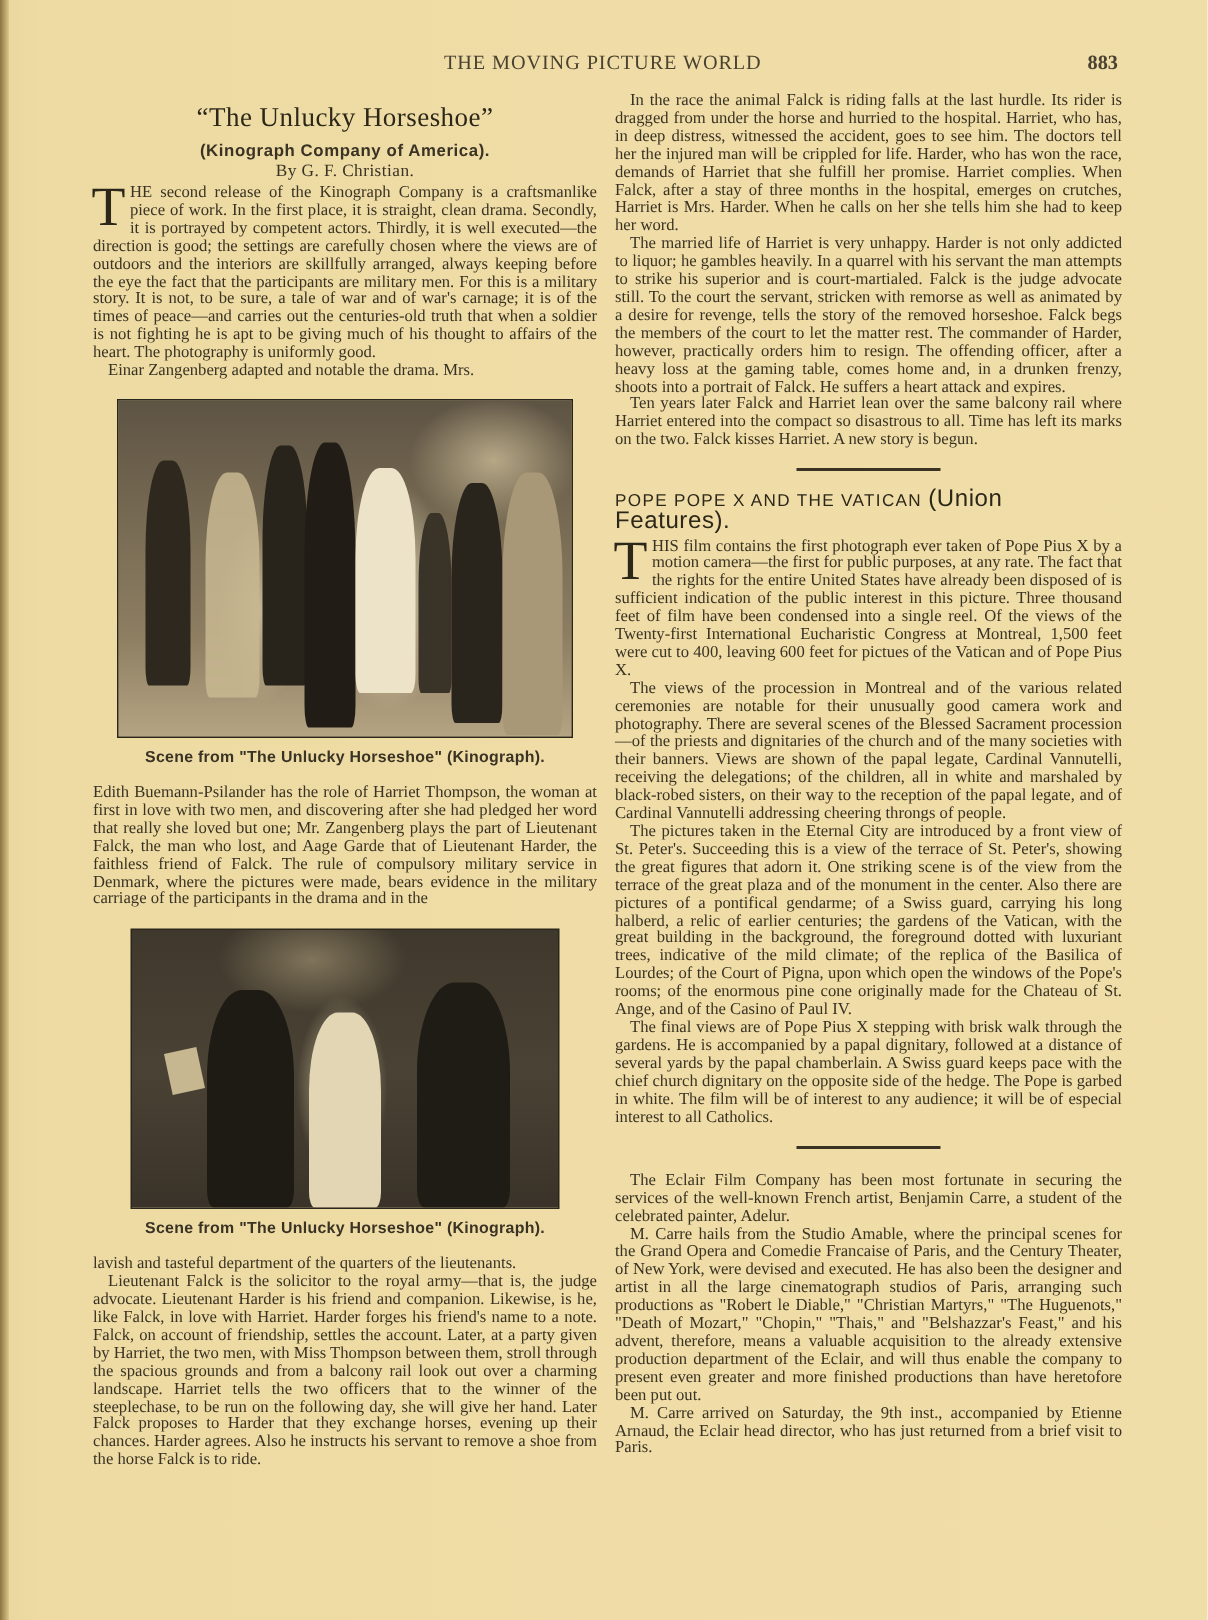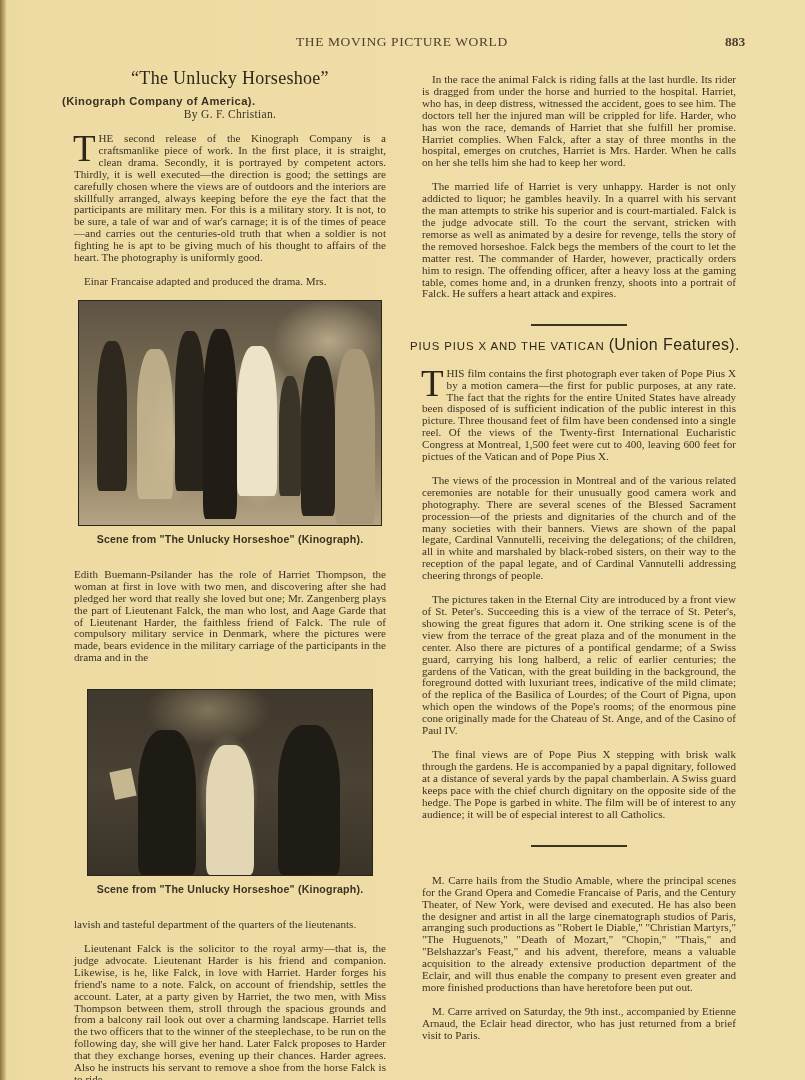--- a/index.html
+++ b/index.html
@@ -20,32 +20,32 @@
     position: absolute; left: 296px; top: 0; width: 250px;
     font-size: 13.5px; letter-spacing: 0.6px; color: #4a4230; text-align: left;
   }
   .page-number {
     position: absolute; left: 725px; top: 0; font-size: 13.5px; color: #4a4230; font-weight: bold;
   }
   .col { position: absolute; }
   .col-left { left: 62px; top: 62px; width: 336px; }
   .col-right { left: 410px; top: 62px; width: 338px; }
   p, .text {
-    font-size: 11.1px; line-height: 11.9px; margin: 12px; text-align: justify;
+    font-size: 11.1px; line-height: 11.9px; margin: 0; text-align: justify;
     hyphens: none;
     font-family: Liberation Serif, serif;
   }
   .indent { text-indent: 10px; }
   .title-main {
     font-size: 18px; text-align: center; margin: 2px 0 2px 0; letter-spacing: 0.3px; color: #2c2719;
     line-height: 28px;
   }
   .subtitle {
     font-family: "Liberation Sans", sans-serif; font-weight: bold;
-    font-size: 11.2px; margin: 0; letter-spacing: 0.4px; line-height: 14px;
+    font-size: 11.2px; text-align: center; margin: 0; letter-spacing: 0.4px; line-height: 14px;
   }
   .byline { font-size: 11.5px; text-align: center; margin: 0 0 2px 0; line-height: 13px; letter-spacing: 0.3px; }
   .dropcap {
     float: left; font-size: 37px; line-height: 30px; margin: 1px 3px 0 -1px; color: #2c2719;
   }
   .photo {
     border: 1px solid #2b261c; overflow: hidden; position: relative;
   }
   .photo1 { margin: 12px auto 0 auto; width: 302px; height: 224px;
     background:
@@ -84,21 +84,21 @@
 <div class="running-head">
   <span class="running-title">THE MOVING PICTURE WORLD</span>
   <span class="page-number">883</span>
 </div>
 
 <div class="col col-left">
   <div class="title-main">“The Unlucky Horseshoe”</div>
   <div class="subtitle">(Kinograph Company of America).</div>
   <div class="byline">By G. F. Christian.</div>
   <p><span class="dropcap">T</span><span>HE second release of the Kinograph Company is a craftsmanlike piece of work. In the first place, it is straight, clean drama. Secondly, it is portrayed by competent actors. Thirdly, it is well executed—the direction is good; the settings are carefully chosen where the views are of outdoors and the interiors are skillfully arranged, always keeping before the eye the fact that the participants are military men. For this is a military story. It is not, to be sure, a tale of war and of war's carnage; it is of the times of peace—and carries out the centuries-old truth that when a soldier is not fighting he is apt to be giving much of his thought to affairs of the heart. The photography is uniformly good.</span></p>
-  <p class="indent">Einar Francaise adapted and produced the drama. Mrs.</p>
+  <p class="indent">Einar Zangenberg adapted and notable the drama. Mrs.</p>
 
   <div class="figure">
     <div class="photo photo1">
       <div class="fig-shape" style="left:18px;top:40px;width:30px;height:150px;background:#2e281f;"></div>
       <div class="fig-shape" style="left:58px;top:48px;width:36px;height:150px;background:#c9b892;opacity:0.85;"></div>
       <div class="fig-shape" style="left:96px;top:30px;width:30px;height:160px;background:#29241b;"></div>
       <div class="fig-shape" style="left:124px;top:28px;width:34px;height:190px;background:#211d16;"></div>
       <div class="fig-shape" style="left:158px;top:45px;width:40px;height:150px;background:#ece3c9;"></div>
       <div class="fig-shape" style="left:200px;top:75px;width:22px;height:120px;background:#3a3328;"></div>
       <div class="fig-shape" style="left:222px;top:55px;width:34px;height:160px;background:#2a251c;"></div>
@@ -122,34 +122,36 @@
   </div>
 
   <div style="height:12px"></div>
   <p>lavish and tasteful department of the quarters of the lieutenants.</p>
   <p class="indent">Lieutenant Falck is the solicitor to the royal army—that is, the judge advocate. Lieutenant Harder is his friend and companion. Likewise, is he, like Falck, in love with Harriet. Harder forges his friend's name to a note. Falck, on account of friendship, settles the account. Later, at a party given by Harriet, the two men, with Miss Thompson between them, stroll through the spacious grounds and from a balcony rail look out over a charming landscape. Harriet tells the two officers that to the winner of the steeplechase, to be run on the following day, she will give her hand. Later Falck proposes to Harder that they exchange horses, evening up their chances. Harder agrees. Also he instructs his servant to remove a shoe from the horse Falck is to ride.</p>
 </div>
 
 <div class="col col-right">
   <p class="indent">In the race the animal Falck is riding falls at the last hurdle. Its rider is dragged from under the horse and hurried to the hospital. Harriet, who has, in deep distress, witnessed the accident, goes to see him. The doctors tell her the injured man will be crippled for life. Harder, who has won the race, demands of Harriet that she fulfill her promise. Harriet complies. When Falck, after a stay of three months in the hospital, emerges on crutches, Harriet is Mrs. Harder. When he calls on her she tells him she had to keep her word.</p>
   <p class="indent">The married life of Harriet is very unhappy. Harder is not only addicted to liquor; he gambles heavily. In a quarrel with his servant the man attempts to strike his superior and is court-martialed. Falck is the judge advocate still. To the court the servant, stricken with remorse as well as animated by a desire for revenge, tells the story of the removed horseshoe. Falck begs the members of the court to let the matter rest. The commander of Harder, however, practically orders him to resign. The offending officer, after a heavy loss at the gaming table, comes home and, in a drunken frenzy, shoots into a portrait of Falck. He suffers a heart attack and expires.</p>
+  <p class="indent">Ten years later Falck and Harriet lean over the same balcony rail where Harriet entered into the compact so disastrous to all. Time has left its marks on the two. Falck kisses Harriet. A new story is begun.</p>
 
   <div style="height:12px"></div>
   <div class="rule"></div>
   <div style="height:12px"></div>
 
   <div class="section-head">
-    <span>PIUS PIUS X AND THE VATICAN</span> <span class="sub">(Union Features).</span>
+    <span>POPE POPE X AND THE VATICAN</span> <span class="sub">(Union Features).</span>
   </div>
   <div style="height:3px"></div>
   <p><span class="dropcap">T</span><span>HIS film contains the first photograph ever taken of Pope Pius X by a motion camera—the first for public purposes, at any rate. The fact that the rights for the entire United States have already been disposed of is sufficient indication of the public interest in this picture. Three thousand feet of film have been condensed into a single reel. Of the views of the Twenty-first International Eucharistic Congress at Montreal, 1,500 feet were cut to 400, leaving 600 feet for pictues of the Vatican and of Pope Pius X.</span></p>
   <p class="indent">The views of the procession in Montreal and of the various related ceremonies are notable for their unusually good camera work and photography. There are several scenes of the Blessed Sacrament procession—of the priests and dignitaries of the church and of the many societies with their banners. Views are shown of the papal legate, Cardinal Vannutelli, receiving the delegations; of the children, all in white and marshaled by black-robed sisters, on their way to the reception of the papal legate, and of Cardinal Vannutelli addressing cheering throngs of people.</p>
   <p class="indent">The pictures taken in the Eternal City are introduced by a front view of St. Peter's. Succeeding this is a view of the terrace of St. Peter's, showing the great figures that adorn it. One striking scene is of the view from the terrace of the great plaza and of the monument in the center. Also there are pictures of a pontifical gendarme; of a Swiss guard, carrying his long halberd, a relic of earlier centuries; the gardens of the Vatican, with the great building in the background, the foreground dotted with luxuriant trees, indicative of the mild climate; of the replica of the Basilica of Lourdes; of the Court of Pigna, upon which open the windows of the Pope's rooms; of the enormous pine cone originally made for the Chateau of St. Ange, and of the Casino of Paul IV.</p>
   <p class="indent">The final views are of Pope Pius X stepping with brisk walk through the gardens. He is accompanied by a papal dignitary, followed at a distance of several yards by the papal chamberlain. A Swiss guard keeps pace with the chief church dignitary on the opposite side of the hedge. The Pope is garbed in white. The film will be of interest to any audience; it will be of especial interest to all Catholics.</p>
 
   <div style="height:13px"></div>
   <div class="rule"></div>
   <div style="height:10px"></div>
 
   <div style="height:6px"></div>
+  <p class="indent">The Eclair Film Company has been most fortunate in securing the services of the well-known French artist, Benjamin Carre, a student of the celebrated painter, Adelur.</p>
   <p class="indent">M. Carre hails from the Studio Amable, where the principal scenes for the Grand Opera and Comedie Francaise of Paris, and the Century Theater, of New York, were devised and executed. He has also been the designer and artist in all the large cinematograph studios of Paris, arranging such productions as "Robert le Diable," "Christian Martyrs," "The Huguenots," "Death of Mozart," "Chopin," "Thais," and "Belshazzar's Feast," and his advent, therefore, means a valuable acquisition to the already extensive production department of the Eclair, and will thus enable the company to present even greater and more finished productions than have heretofore been put out.</p>
   <p class="indent">M. Carre arrived on Saturday, the 9th inst., accompanied by Etienne Arnaud, the Eclair head director, who has just returned from a brief visit to Paris.</p>
 </div>
 
 </body></html>

